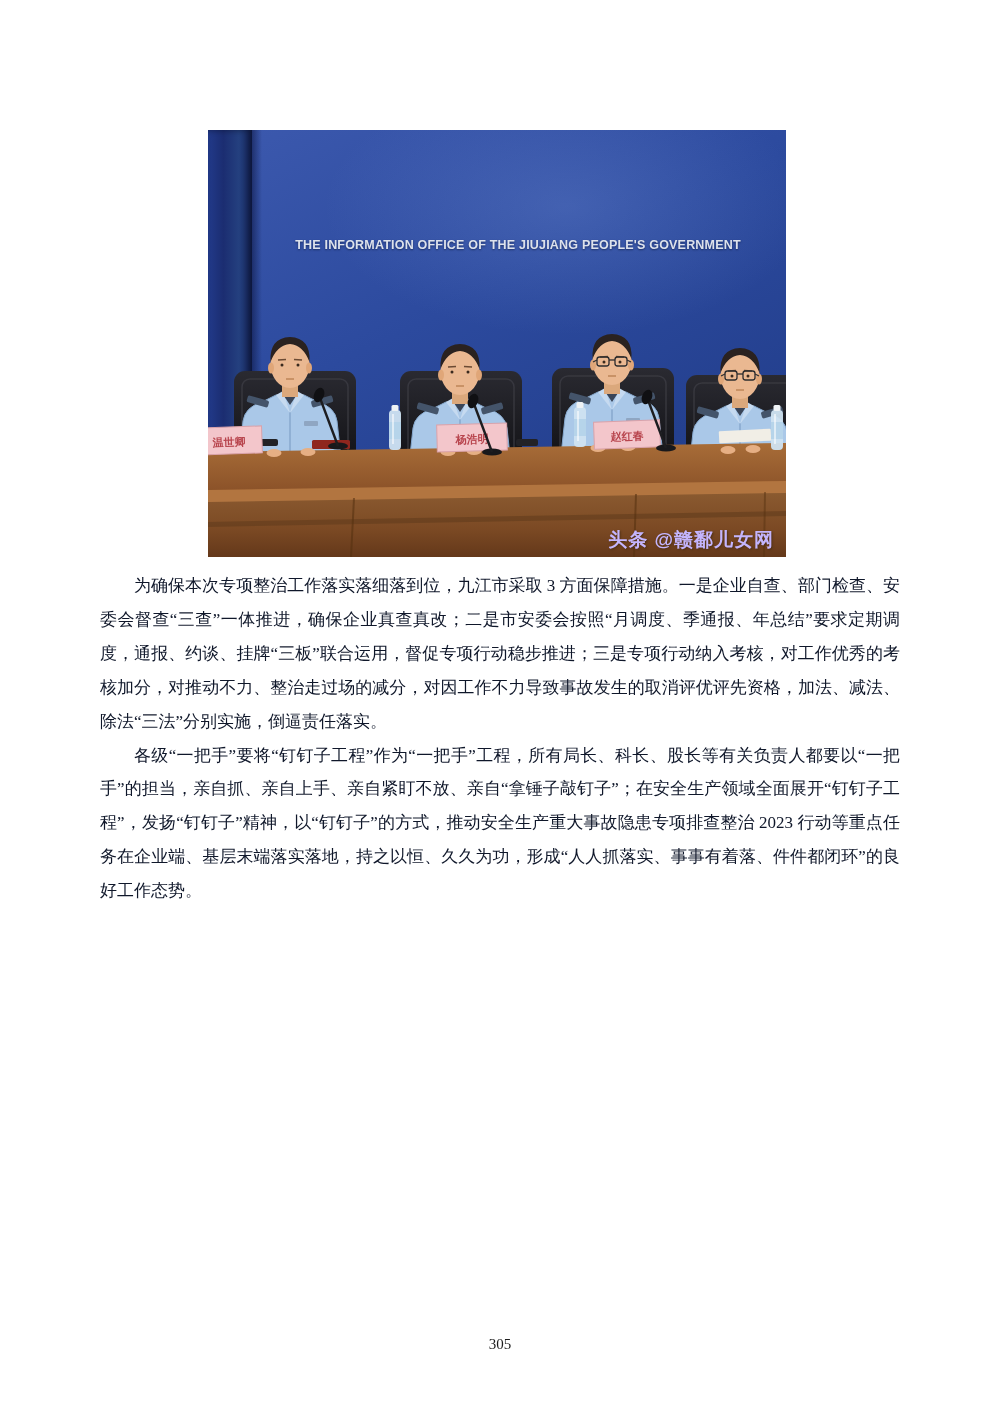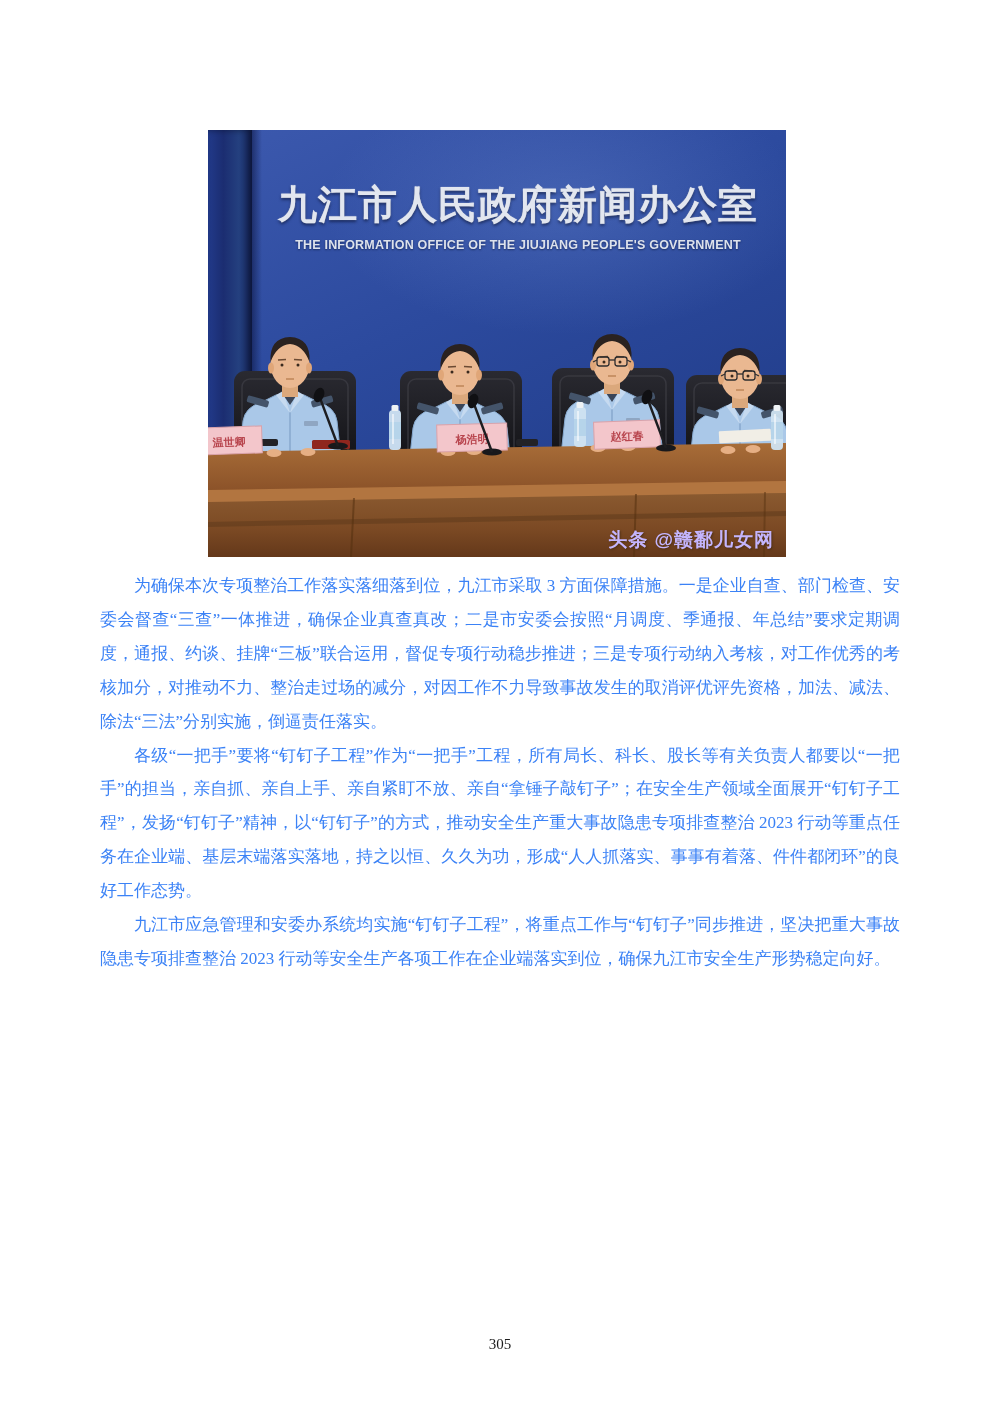--- a/index.html
+++ b/index.html
@@ -47,21 +47,21 @@
     position:absolute; right:12px; bottom:4px;
     font-family:"Liberation Sans", sans-serif; font-weight:bold; font-size:19px;
     color:#c4b5fd; letter-spacing:1px;
     text-shadow:1px 1px 2px rgba(70,45,20,0.85);
   }
 
   
   .article {
     position:absolute; left:100px; top:569px; width:800px;
     font-size:17px; line-height:33.9px; text-align:justify;
-    color:#3b82f6;
+    color:#0f172a;
   }
   .article p { text-indent:2em; margin:0; }
 
   
   .page-number {
     position:absolute; left:0; top:1308px; width:100%; text-align:center;
     font-size:15px; color:#1c1c1c; font-family:"Liberation Serif", serif;margin-top:28px;
   }
 </style>
 </head>
@@ -204,24 +204,22 @@
 
     <use href="#bottle" transform="translate(187,320)"></use>
     <use href="#bottle" transform="translate(372,317)"></use>
     <use href="#bottle" transform="translate(569,320)"></use>
 
     <use href="#mic" transform="translate(112,266)"></use>
     <use href="#mic" transform="translate(266,272)"></use>
     <use href="#mic" transform="translate(440,268)"></use>
   </svg>
 
-  <div class="photo-title">九江市人民政府新闻办公室</div>
   <div class="photo-subtitle">THE INFORMATION OFFICE OF THE JIUJIANG PEOPLE'S GOVERNMENT</div>
   <div class="watermark">头条 @赣鄱儿女网</div>
 </div>
 
 <div class="article">
   <p>为确保本次专项整治工作落实落细落到位，九江市采取 3 方面保障措施。一是企业自查、部门检查、安委会督查“三查”一体推进，确保企业真查真改；二是市安委会按照“月调度、季通报、年总结”要求定期调度，通报、约谈、挂牌“三板”联合运用，督促专项行动稳步推进；三是专项行动纳入考核，对工作优秀的考核加分，对推动不力、整治走过场的减分，对因工作不力导致事故发生的取消评优评先资格，加法、减法、除法“三法”分别实施，倒逼责任落实。</p>
   <p>各级“一把手”要将“钉钉子工程”作为“一把手”工程，所有局长、科长、股长等有关负责人都要以“一把手”的担当，亲自抓、亲自上手、亲自紧盯不放、亲自“拿锤子敲钉子”；在安全生产领域全面展开“钉钉子工程”，发扬“钉钉子”精神，以“钉钉子”的方式，推动安全生产重大事故隐患专项排查整治 2023 行动等重点任务在企业端、基层末端落实落地，持之以恒、久久为功，形成“人人抓落实、事事有着落、件件都闭环”的良好工作态势。</p>
-  <p>九江市应急管理和安委办系统均实施“钉钉子工程”，将重点工作与“钉钉子”同步推进，坚决把重大事故隐患专项排查整治 2023 行动等安全生产各项工作在企业端落实到位，确保九江市安全生产形势稳定向好。</p>
 </div>
 
 <div class="page-number">305</div>
 
 </body></html>

